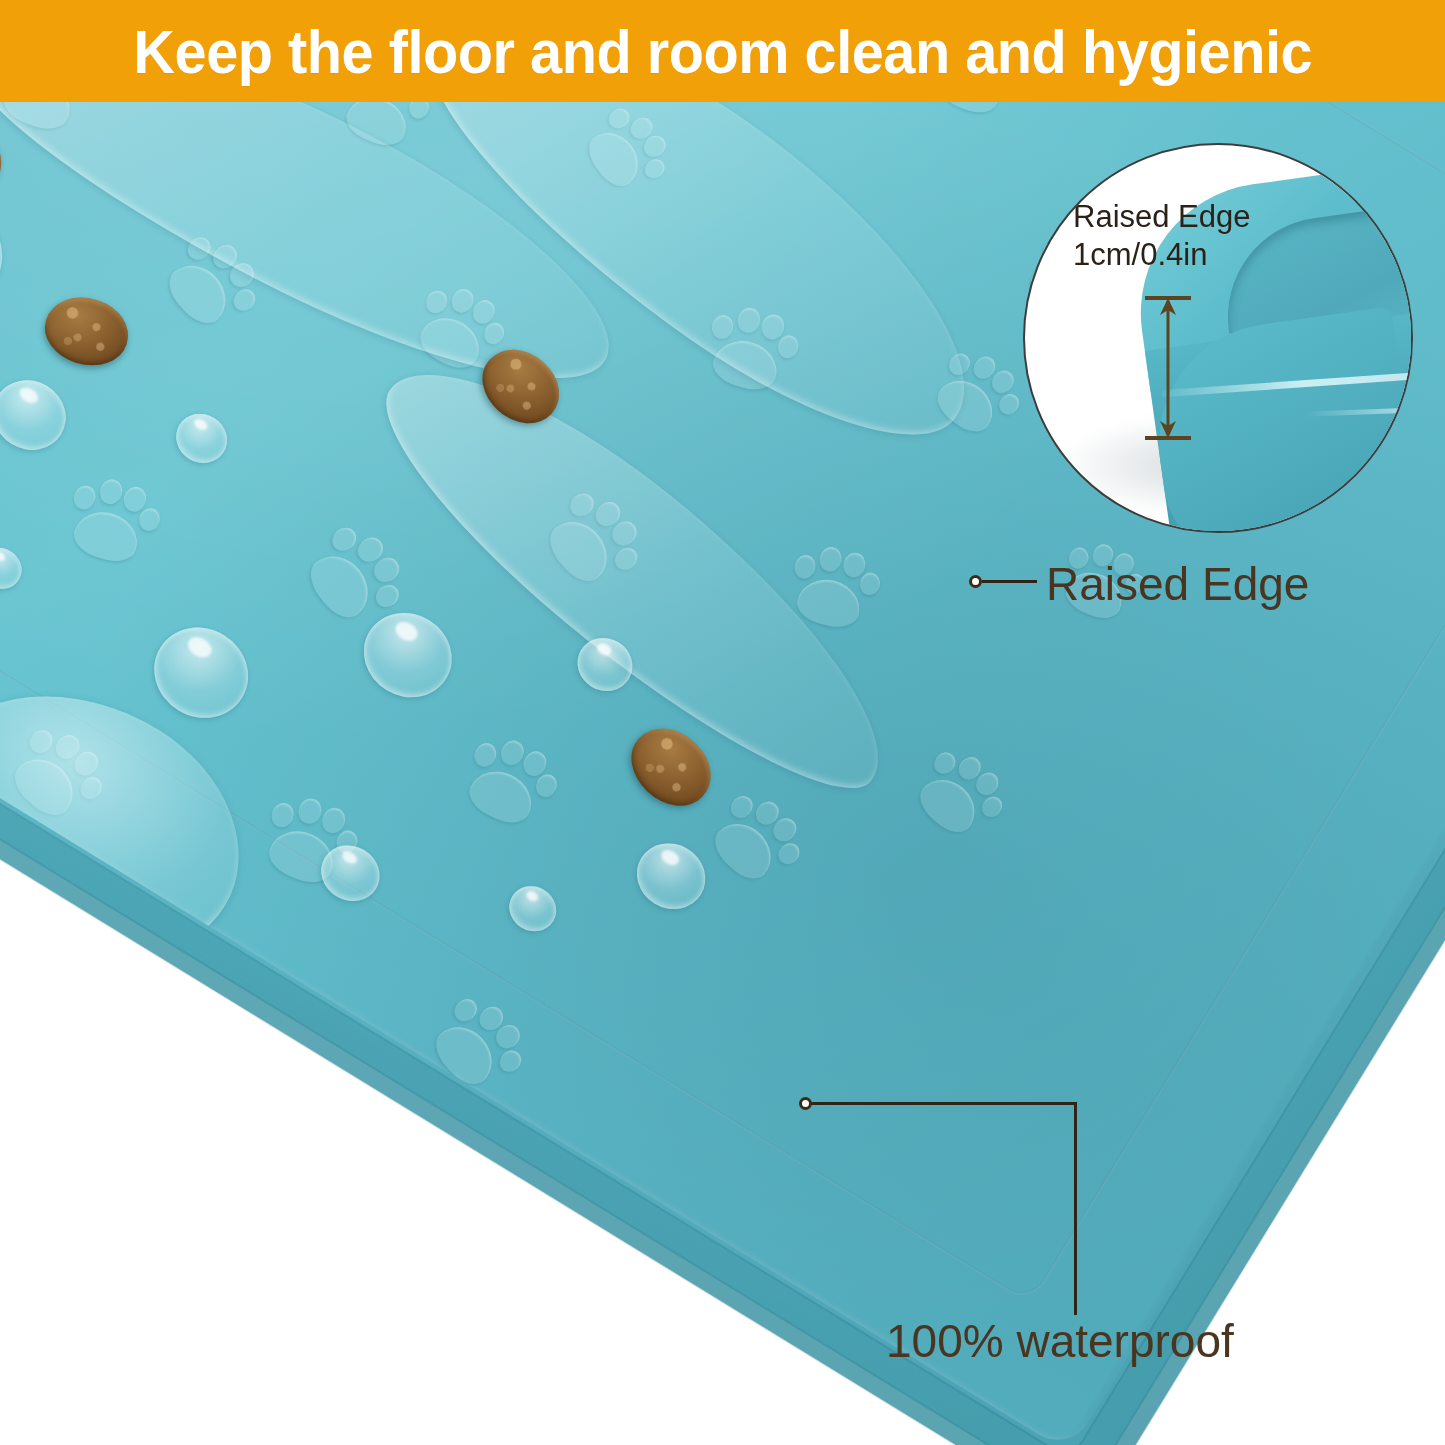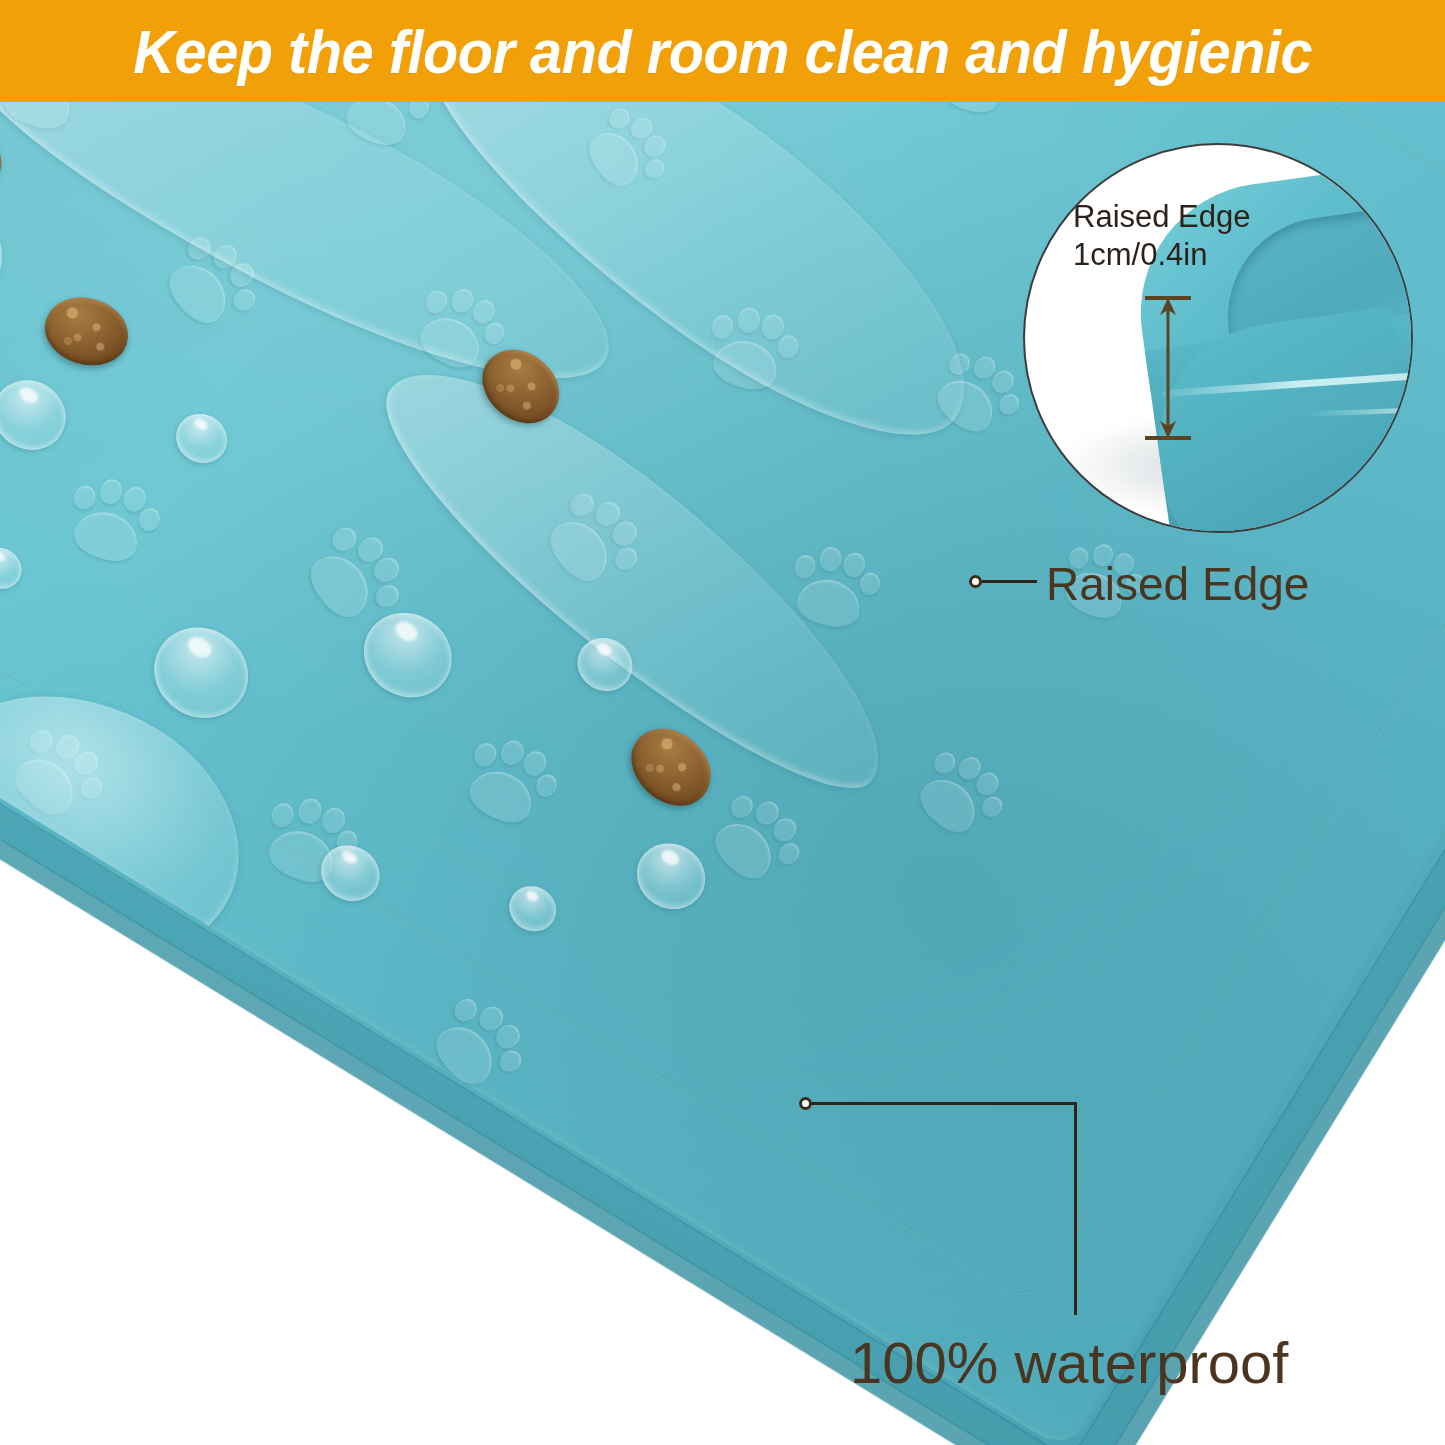--- a/index.html
+++ b/index.html
@@ -22,21 +22,20 @@
     position: absolute;
     left: 0;
     top: 0;
     width: 1445px;
     height: 102px;
     background: #f2a007;
     display: flex;
     align-items: center;
     justify-content: center;
     z-index: 40;
-    font-style: italic;
   }
   .banner-text {
     color: #ffffff;
     font-family: "Liberation Sans Narrow", "Liberation Sans", sans-serif;
     font-size: 62px;
     font-weight: bold;
     letter-spacing: -0.5px;
     white-space: nowrap;
     transform: scaleX(0.93);
     text-shadow: 0 1px 0 rgba(0,0,0,0.05);
@@ -329,24 +328,23 @@
     color: #4a3520;
     white-space: nowrap;
     z-index: 25;
   }
   .callout-raised {
     left: 1046px;
     top: 455px;     
     font-size: 46px;
   }
   .callout-water {
-    left: 850px;
+    left: 886px;
     top: 1212px;    
-    font-size: 58px;
-    margin-top: 15px;
+    font-size: 46px;
   }
 </style>
 </head>
 <body>
 
 <div id="page">
 
   <div class="banner">
     <div class="banner-text">Keep the floor and room clean and hygienic</div>
   </div>

